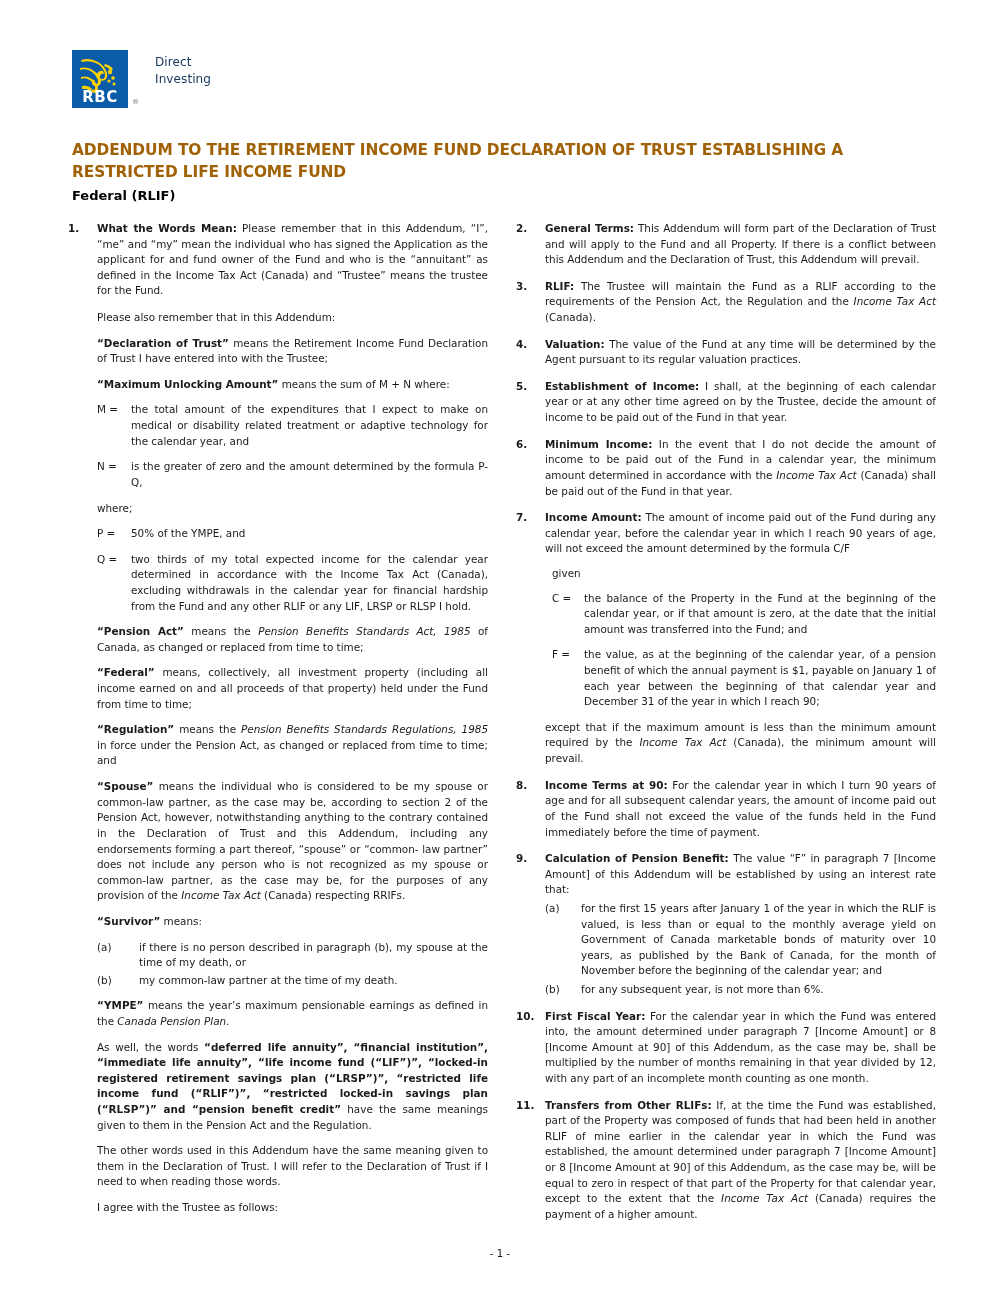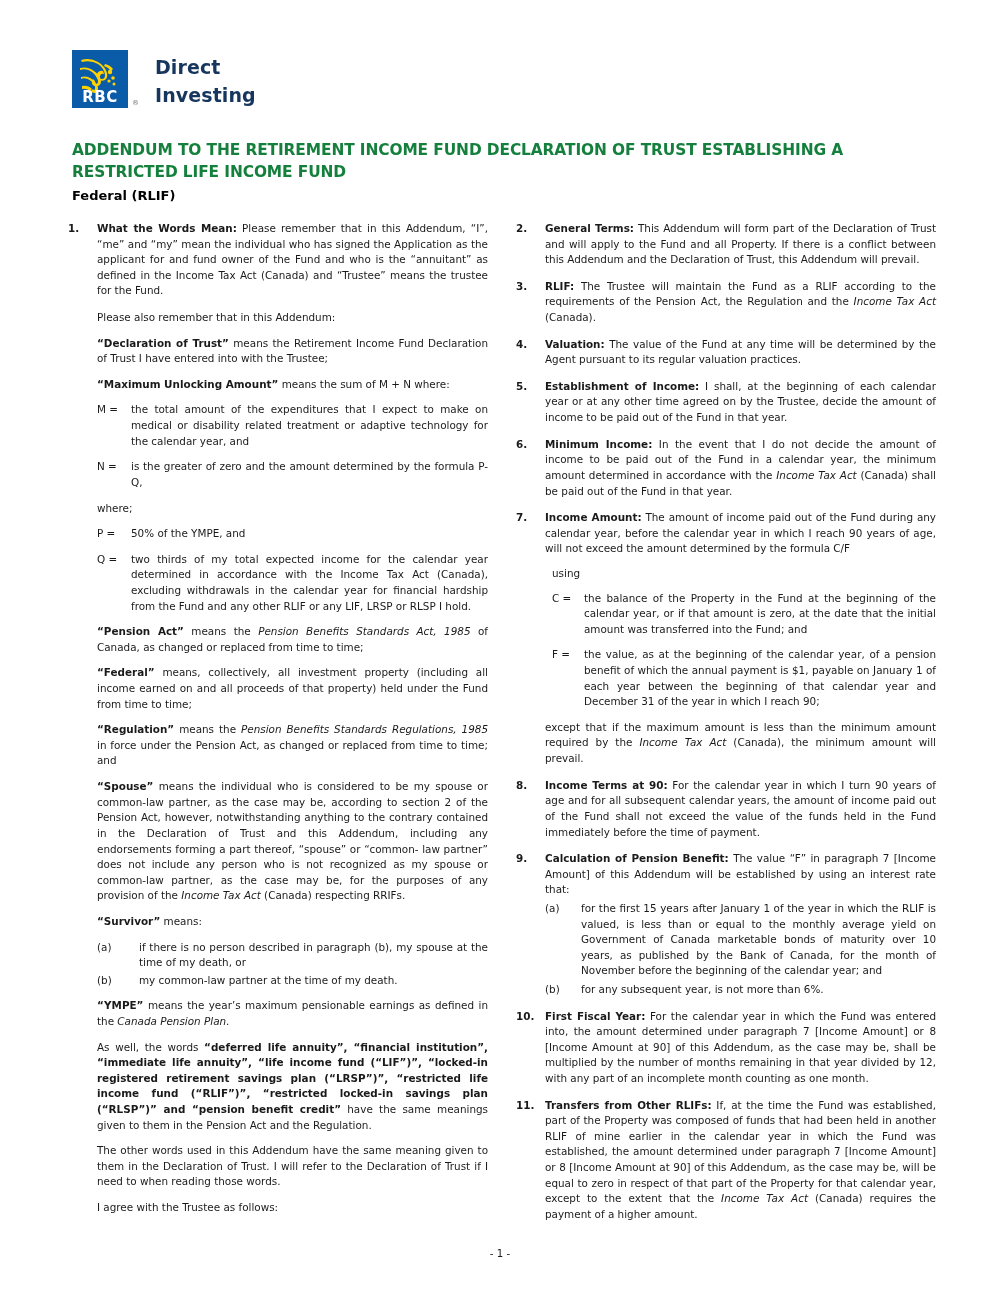--- a/index.html
+++ b/index.html
@@ -55,38 +55,38 @@
     align-self: flex-end;
     font-size: 7px;
     color: #7a7a7a;
     margin-left: -12px;
     margin-bottom: 2px;
   }
   .brand-lines {
     padding-top: 4px;
     color: #17365d;
     font-family: "DejaVu Sans", sans-serif;
-    font-weight: bold;
-    font-size: 19px;
+    font-weight: normal;
+    font-size: 12px;
     line-height: 1.45;
     letter-spacing: 0.1px;
   }
 
   
   .doc-title {
     position: absolute;
     left: 72px;
     top: 140px;
     width: 856px;
     font-family: "DejaVu Sans", sans-serif;
     font-weight: bold;
     font-size: 15.4px;
     line-height: 1.42;
     letter-spacing: -0.1px;
-    color: #15803d;
+    color: #a16207;
   }
   .doc-subtitle {
     position: absolute;
     left: 72px;
     top: 188px;
     font-family: "DejaVu Sans", sans-serif;
     font-weight: bold;
     font-size: 13px;
     line-height: 1.3;
     color: #000000;
@@ -344,21 +344,21 @@
         <span class="num">5.</span><span class="lead">Establishment of Income:</span><span> I shall, at the beginning of each calendar year or at any other time agreed on by the Trustee, decide the amount of income to be paid out of the Fund in that year.</span>
       </div>
 
       <div class="clause">
         <span class="num">6.</span><span class="lead">Minimum Income:</span><span> In the event that I do not decide the amount of income to be paid out of the Fund in a calendar year, the minimum amount determined in accordance with the </span><i>Income Tax Act</i><span> (Canada) shall be paid out of the Fund in that year.</span>
       </div>
 
       <div class="clause">
         <span class="num">7.</span><span class="lead">Income Amount:</span><span> The amount of income paid out of the Fund during any calendar year, before the calendar year in which I reach 90 years of age, will not exceed the amount determined by the formula C/F</span>
 
-        <div class="cl-sub cl-indent">using</div>
+        <div class="cl-sub cl-indent">given</div>
 
         <div class="vardef narrow" style="padding-left:7px;">
           <div class="inner">
             <span class="sym">C  =</span><span>the balance of the Property in the Fund at the beginning of the calendar year, or if that amount is zero, at the date that the initial amount was transferred into the Fund; and</span>
           </div>
         </div>
 
         <div class="vardef narrow" style="padding-left:7px;">
           <div class="inner">
             <span class="sym">F  =</span><span>the value, as at the beginning of the calendar year, of a pension benefit of which the annual payment is $1, payable on January 1 of each year between the beginning of that calendar year and December 31 of the year in which I reach 90;</span>

